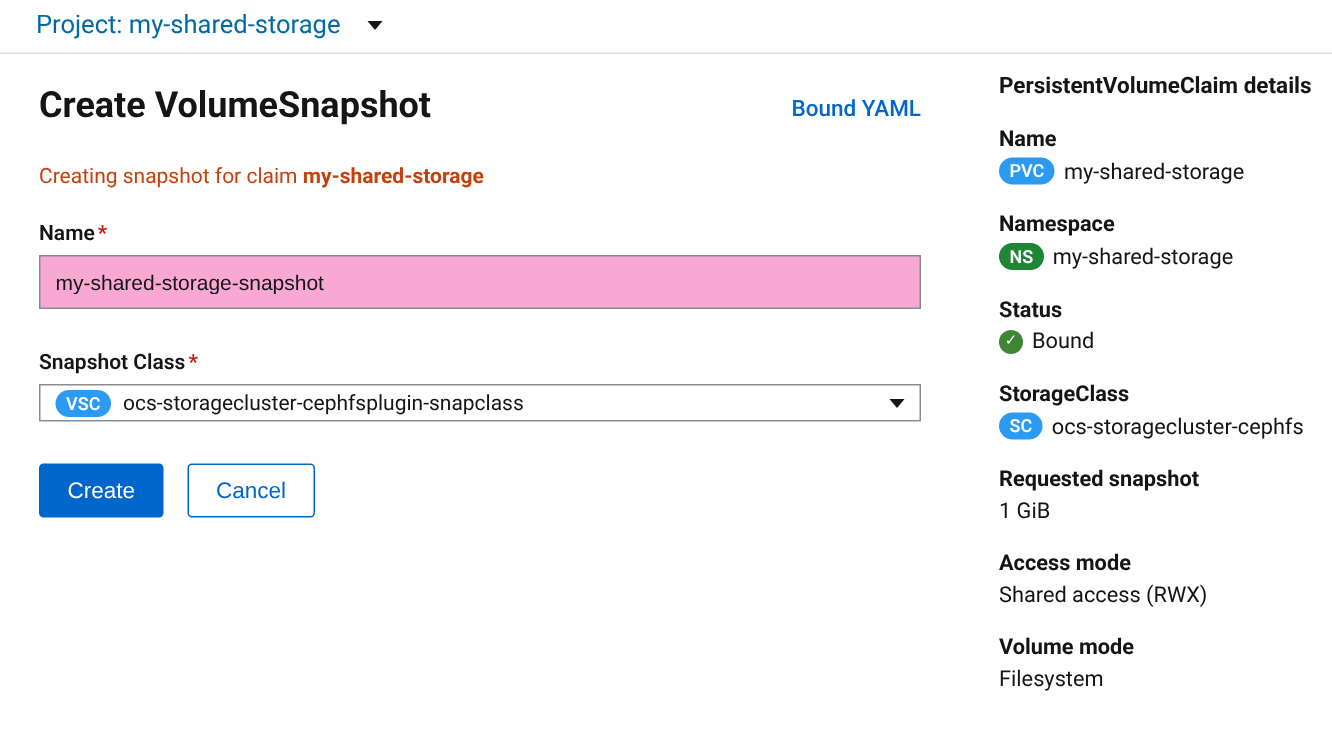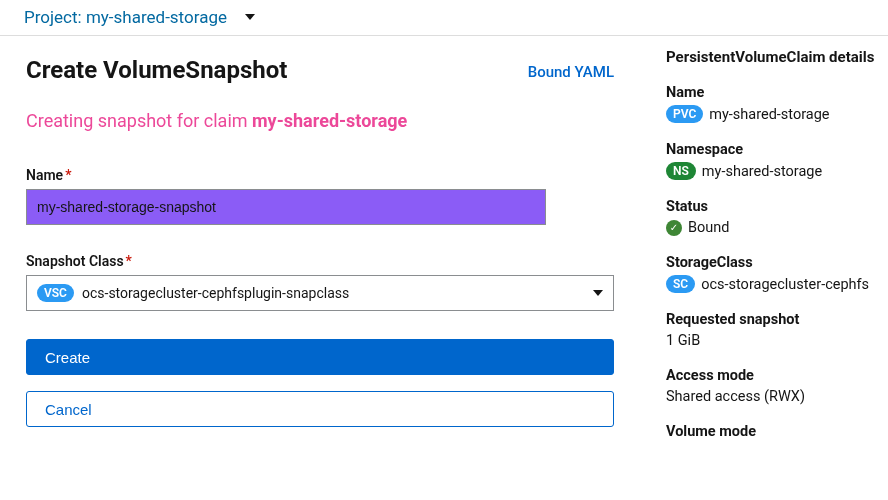--- a/index.html
+++ b/index.html
@@ -55,46 +55,46 @@
       color: #151515;
     }
     .edit-yaml {
       color: #06c;
       font-size: 15px;
       font-weight: 500;
       cursor: pointer;
       padding-bottom: 3px;
     }
     .snapshot-for {
-      font-size: 18px;
-      color: #ec4899;
-      margin-bottom: 36px;
+      font-size: 14px;
+      color: #c2410c;
+      margin-bottom: 22px;
     }
     .snapshot-for .claim-name { font-weight: 700; }
     .field { margin-bottom: 28px; }
     .field-label {
       font-size: 14px;
       font-weight: 600;
       color: #151515;
       margin-bottom: 6px;
       display: block;
     }
     .req { color: #c9190b; margin-left: 2px; }
     .text-input {
-      width: 520px;
+      width: 588px;
       height: 36px;
       border: 1px solid #8a8d90;
       padding: 6px 10px;
       font-size: 14px;
       color: #151515;
-      background: #8b5cf6;
+      background: #f9a8d4;
     }
     .select-wrap {
       width: 588px;
-      height: 36px;
+      height: 25px;
       border: 1px solid #8a8d90;
       display: flex;
       align-items: center;
       padding: 0 10px;
       justify-content: space-between;
       cursor: pointer;
       background: #fff;
     }
     .select-left { display: flex; align-items: center; gap: 8px; }
     .select-caret {
@@ -112,21 +112,21 @@
       font-size: 12px;
       font-weight: 600;
       height: 18px;
       padding: 0 7px;
       line-height: 1;
     }
     .badge-vsc { background: #2b9af3; }
     .badge-pvc { background: #2b9af3; }
     .badge-ns  { background: #1e8635; }
     .badge-sc  { background: #2b9af3; }
-    .btn-row { display: flex; gap: 16px; margin-top: 6px; flex-direction: column; }
+    .btn-row { display: flex; gap: 16px; margin-top: 6px; }
     .btn {
       height: 36px;
       padding: 0 18px;
       font-size: 15px;
       border-radius: 3px;
       cursor: pointer;
       display: inline-flex;
       align-items: center;
       border: 1px solid transparent;
     }
@@ -253,15 +253,16 @@
       <div class="detail-value">1 GiB</div>
     </div>
 
     <div class="detail">
       <div class="detail-label">Access mode</div>
       <div class="detail-value">Shared access (RWX)</div>
     </div>
 
     <div class="detail">
       <div class="detail-label">Volume mode</div>
+      <div class="detail-value">Filesystem</div>
     </div>
   </div>
 </div>
 
 </body></html>

